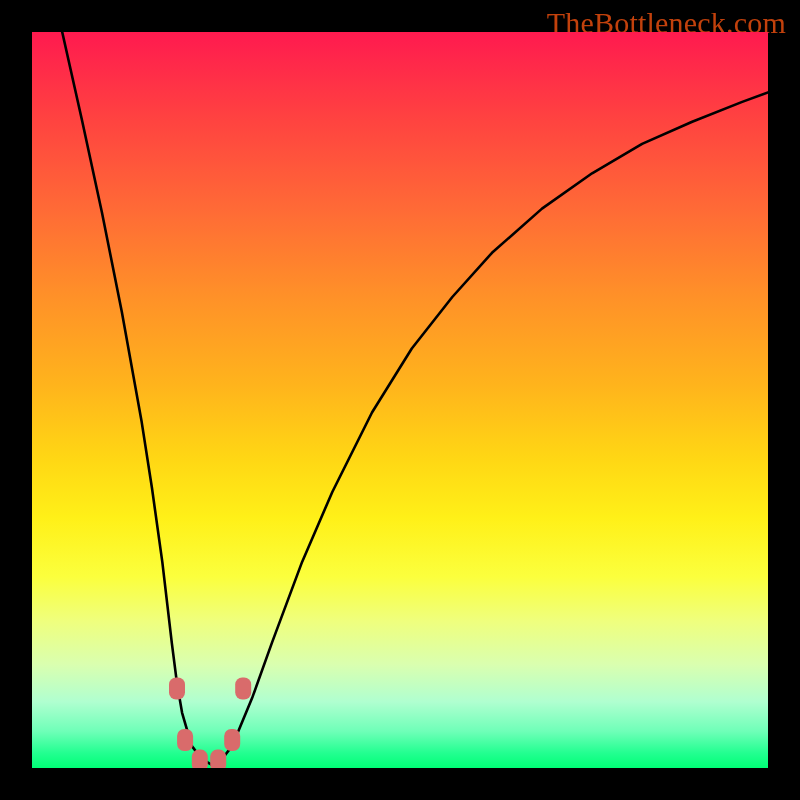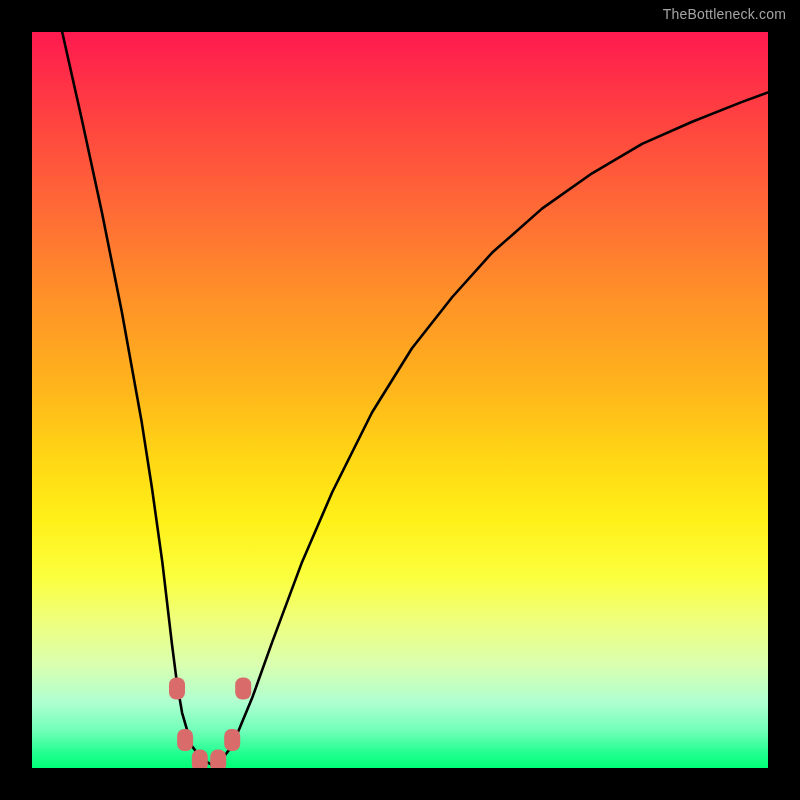--- a/index.html
+++ b/index.html
@@ -39,23 +39,23 @@
       #b0ffd0 91%,
       #6fffb8 95%,
       #22ff90 98%,
       #00ff76 100%
     );
   }
   .watermark {
     position: absolute;
     top: 6px;
     right: 14px;
-    font-family: Liberation Sans, sans-serif;
-    font-size: 14px;
-    color: #a3a3a3;
+    font-family: Liberation Serif, serif;
+    font-size: 30px;
+    color: #c2410c;
     letter-spacing: 0.2px;
     user-select: none;
   }
   svg.curve {
     position: absolute;
     left: 0;
     top: 0;
     width: 736px;
     height: 736px;
   }

